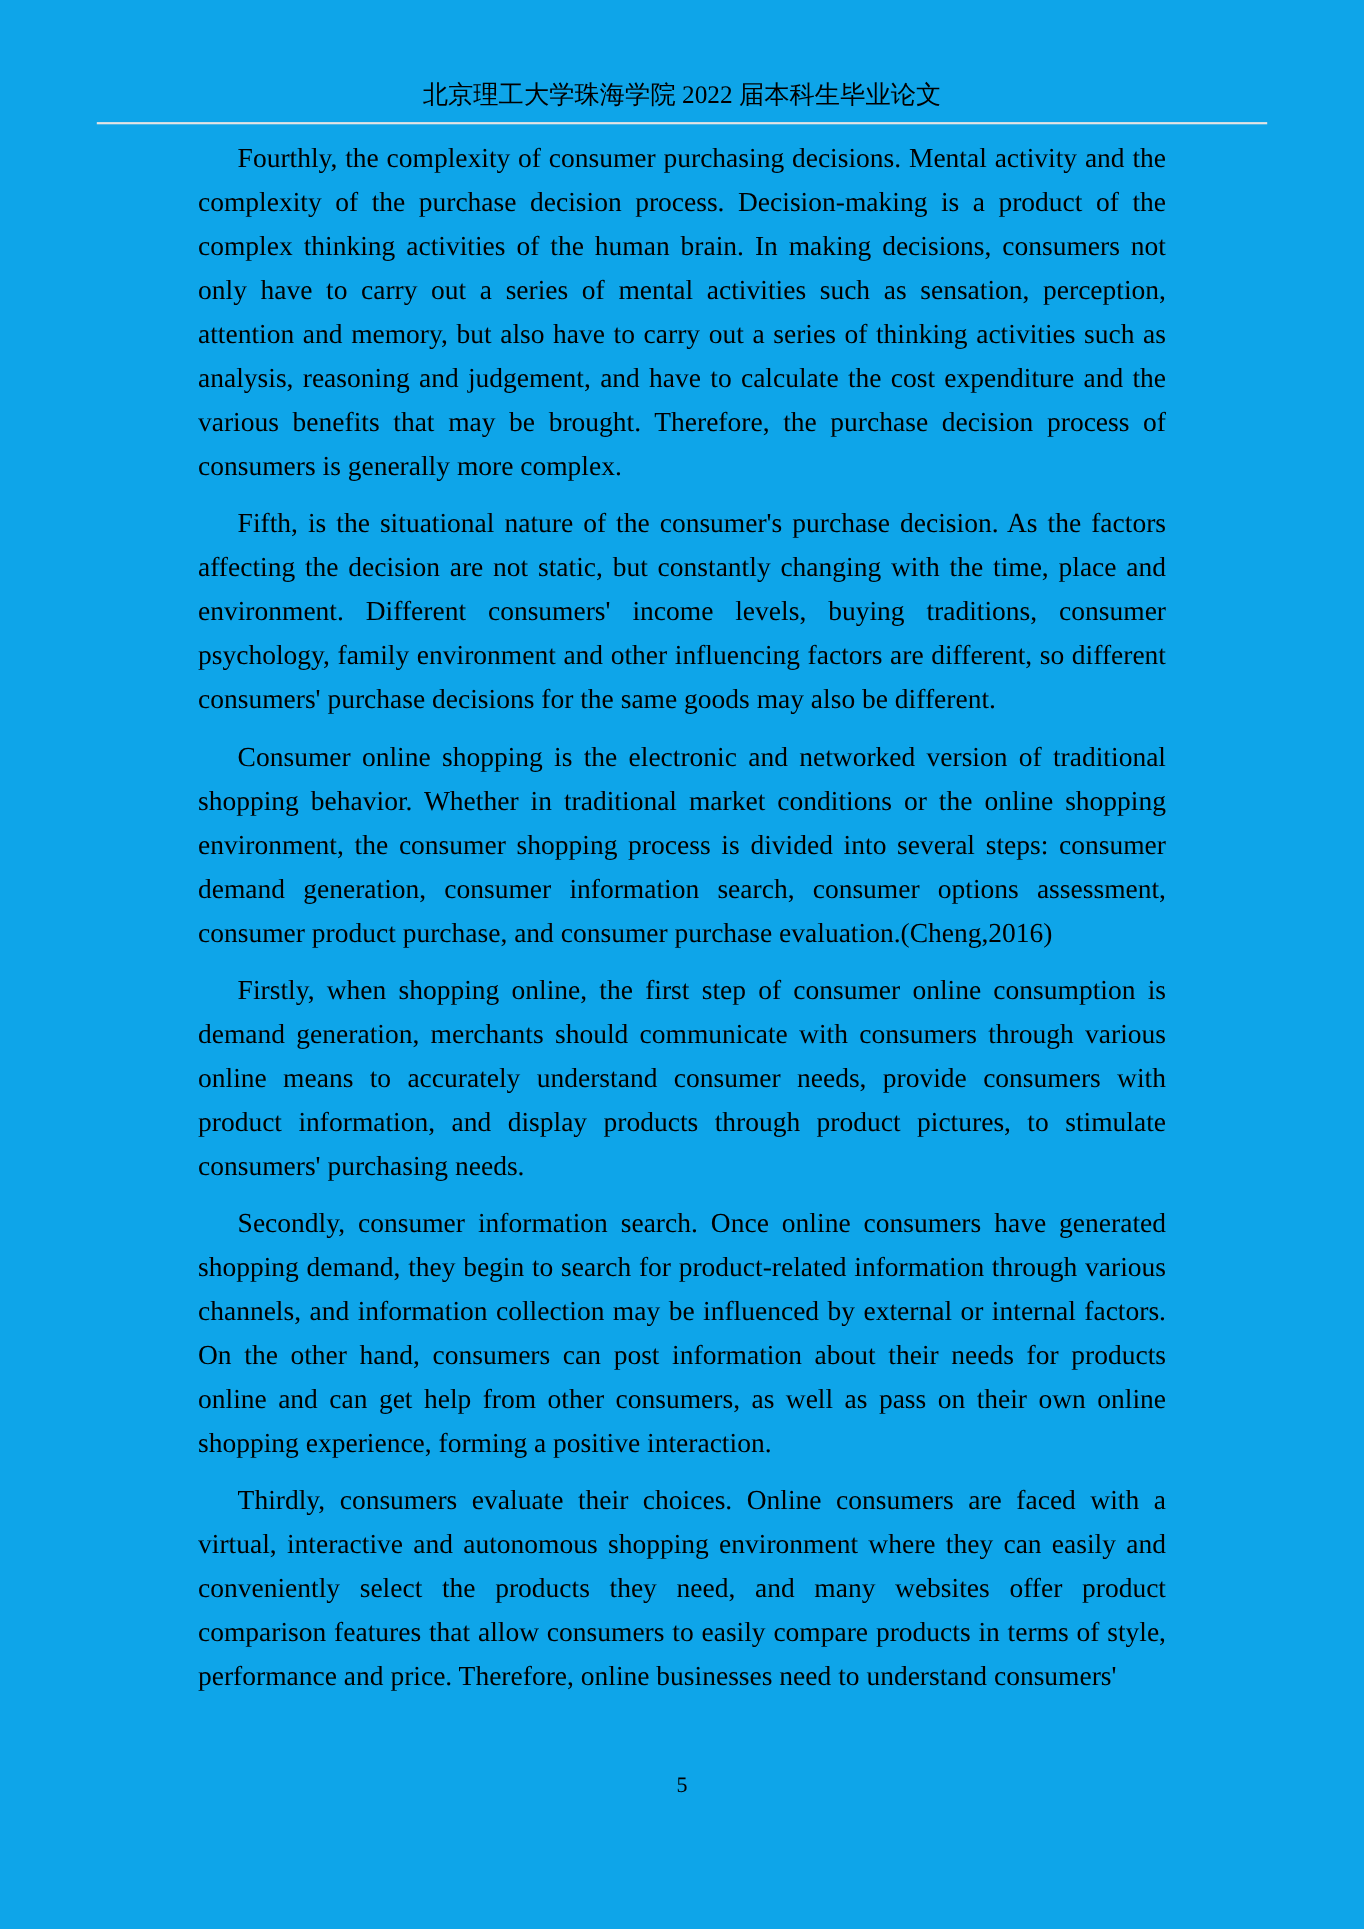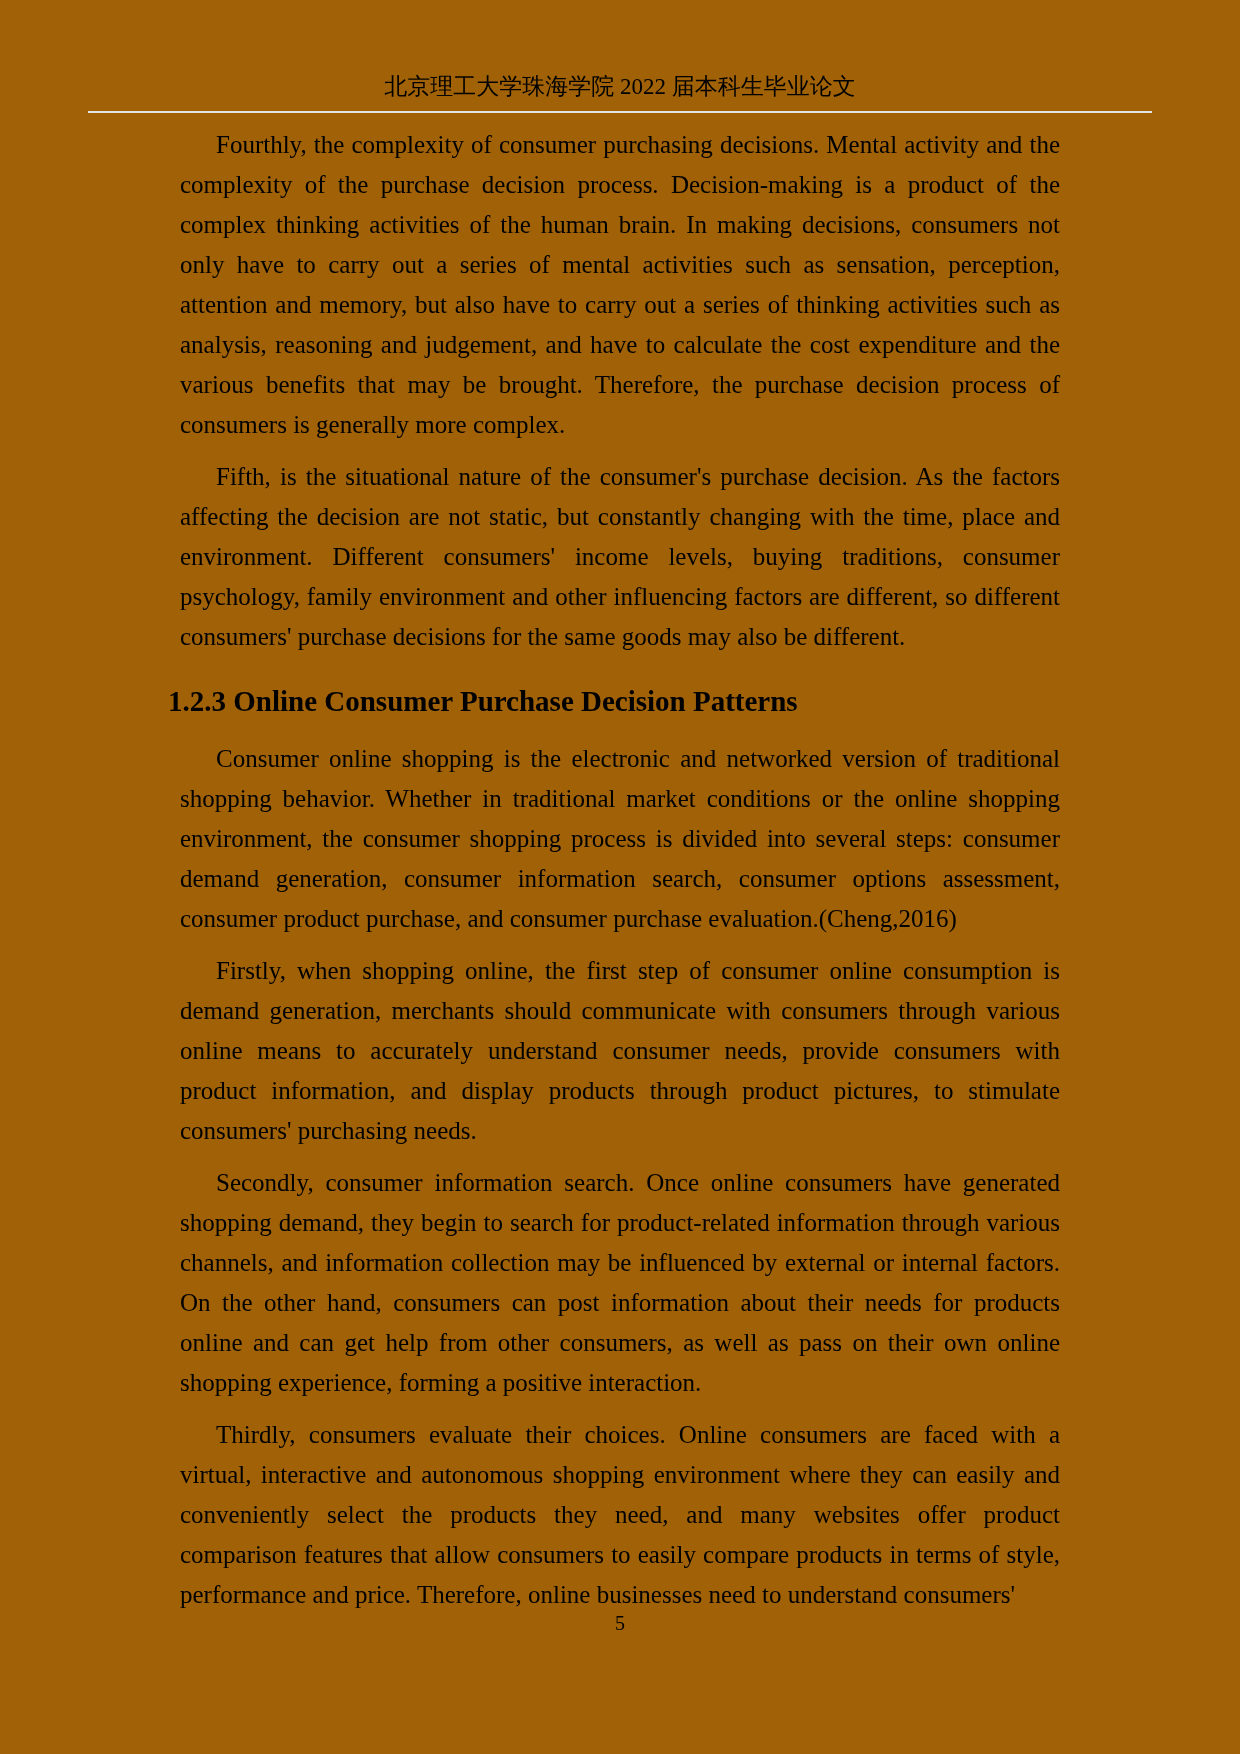--- a/index.html
+++ b/index.html
@@ -5,21 +5,21 @@
   html, body {
     margin: 0;
     padding: 0;
     background: #ffffff;
   }
   .page {
     position: relative;
     width: 1240px;
     height: 1754px;
     margin: 0 auto;
-    background: #a16207;
+    background: #0ea5e9;
     color: #000000;
     font-family: "Liberation Serif", "DejaVu Serif", serif;
     overflow: hidden;
     box-sizing: border-box;
   }
   .running-head {
     padding-top: 72px;
     text-align: center;
     font-size: 23px;
     line-height: 30px;
@@ -69,21 +69,20 @@
   <div class="running-head">北京理工大学珠海学院 2022 届本科生毕业论文</div>
 
   <div class="head-rule"></div>
 
   <div class="body-text">
 
     <p>Fourthly, the complexity of consumer purchasing decisions. Mental activity and the complexity of the purchase decision process. Decision-making is a product of the complex thinking activities of the human brain. In making decisions, consumers not only have to carry out a series of mental activities such as sensation, perception, attention and memory, but also have to carry out a series of thinking activities such as analysis, reasoning and judgement, and have to calculate the cost expenditure and the various benefits that may be brought. Therefore, the purchase decision process of consumers is generally more complex.</p>
 
     <p>Fifth, is the situational nature of the consumer's purchase decision. As the factors affecting the decision are not static, but constantly changing with the time, place and environment. Different consumers' income levels, buying traditions, consumer psychology, family environment and other influencing factors are different, so different consumers' purchase decisions for the same goods may also be different.</p>
 
-    <h2 class="section-heading">1.2.3 Online Consumer Purchase Decision Patterns</h2>
 
     <p>Consumer online shopping is the electronic and networked version of traditional shopping behavior. Whether in traditional market conditions or the online shopping environment, the consumer shopping process is divided into several steps: consumer demand generation, consumer information search, consumer options assessment, consumer product purchase, and consumer purchase evaluation.(Cheng,2016)</p>
 
     <p>Firstly, when shopping online, the first step of consumer online consumption is demand generation, merchants should communicate with consumers through various online means to accurately understand consumer needs, provide consumers with product information, and display products through product pictures, to stimulate consumers' purchasing needs.</p>
 
     <p>Secondly, consumer information search. Once online consumers have generated shopping demand, they begin to search for product-related information through various channels, and information collection may be influenced by external or internal factors. On the other hand, consumers can post information about their needs for products online and can get help from other consumers, as well as pass on their own online shopping experience, forming a positive interaction.</p>
 
     <p>Thirdly, consumers evaluate their choices. Online consumers are faced with a virtual, interactive and autonomous shopping environment where they can easily and conveniently select the products they need, and many websites offer product comparison features that allow consumers to easily compare products in terms of style, performance and price. Therefore, online businesses need to understand consumers'</p>
 
   </div>

